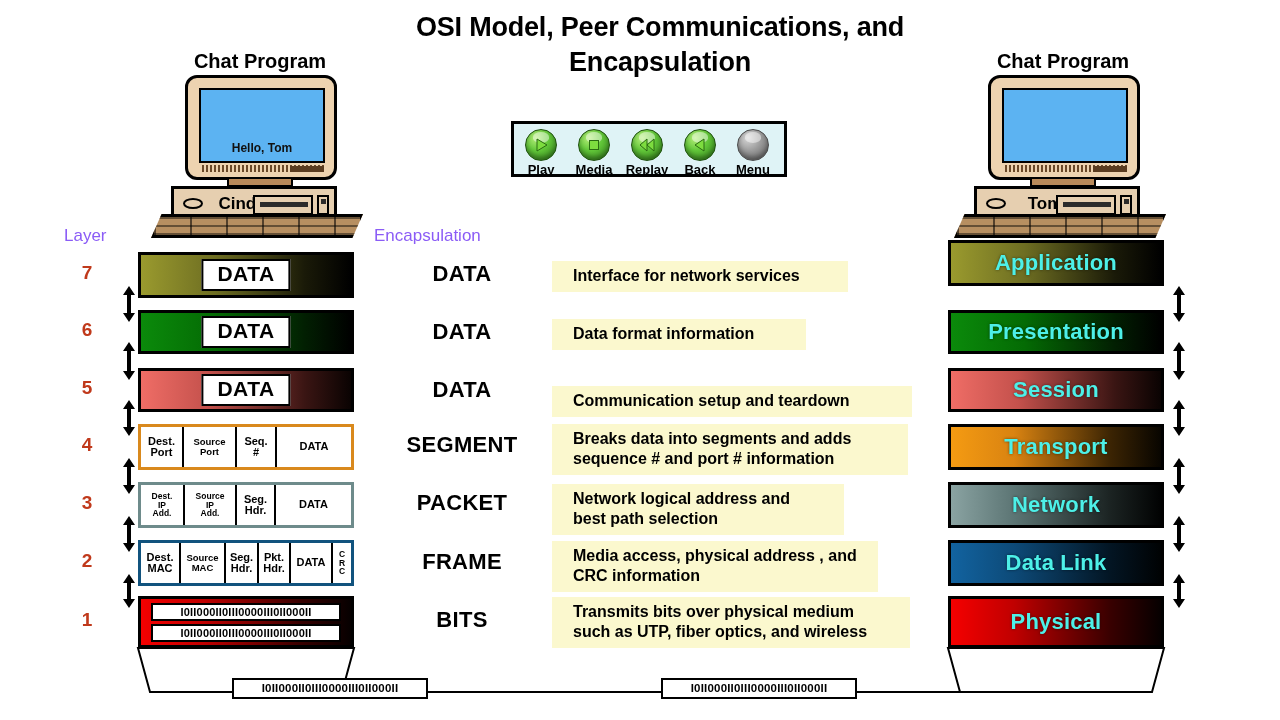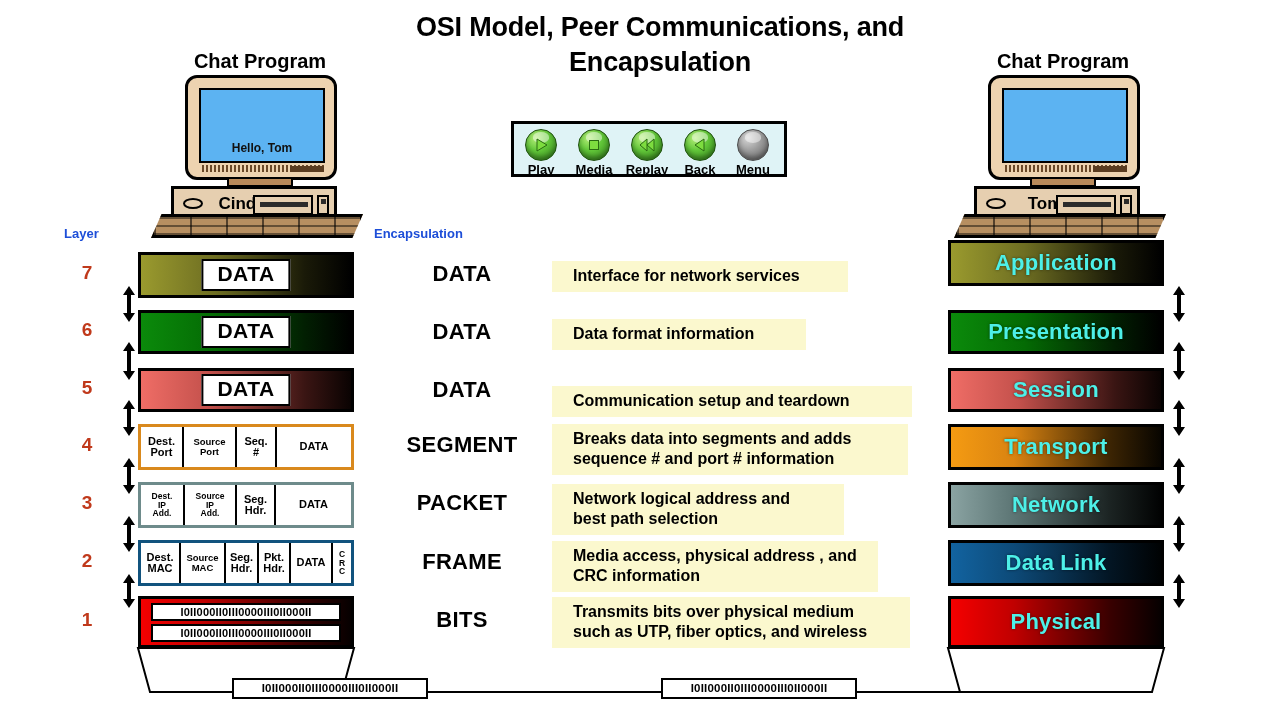--- a/index.html
+++ b/index.html
@@ -106,21 +106,21 @@
     border: 3px solid #000;
     box-sizing: border-box;
     clip-path: polygon(5% 0, 100% 0, 95% 100%, 0% 100%);
     background-image:
       repeating-linear-gradient(90deg, rgba(0,0,0,.55) 0 2px, transparent 2px 36px),
       repeating-linear-gradient(0deg, rgba(0,0,0,.45) 0 2px, transparent 2px 8px);
   }
 
   
   .col-head {
-    font-size: 13px; font-weight: bold; color: #1d4ed8;
+    font-size: 17px; font-weight: normal; color: #8b5cf6;
   }
 
   
   .layer-num {
     position: absolute; left: 70px; width: 34px;
     text-align: center;
     font-size: 19px; font-weight: bold; color: #c0391b;
   }
 
   

